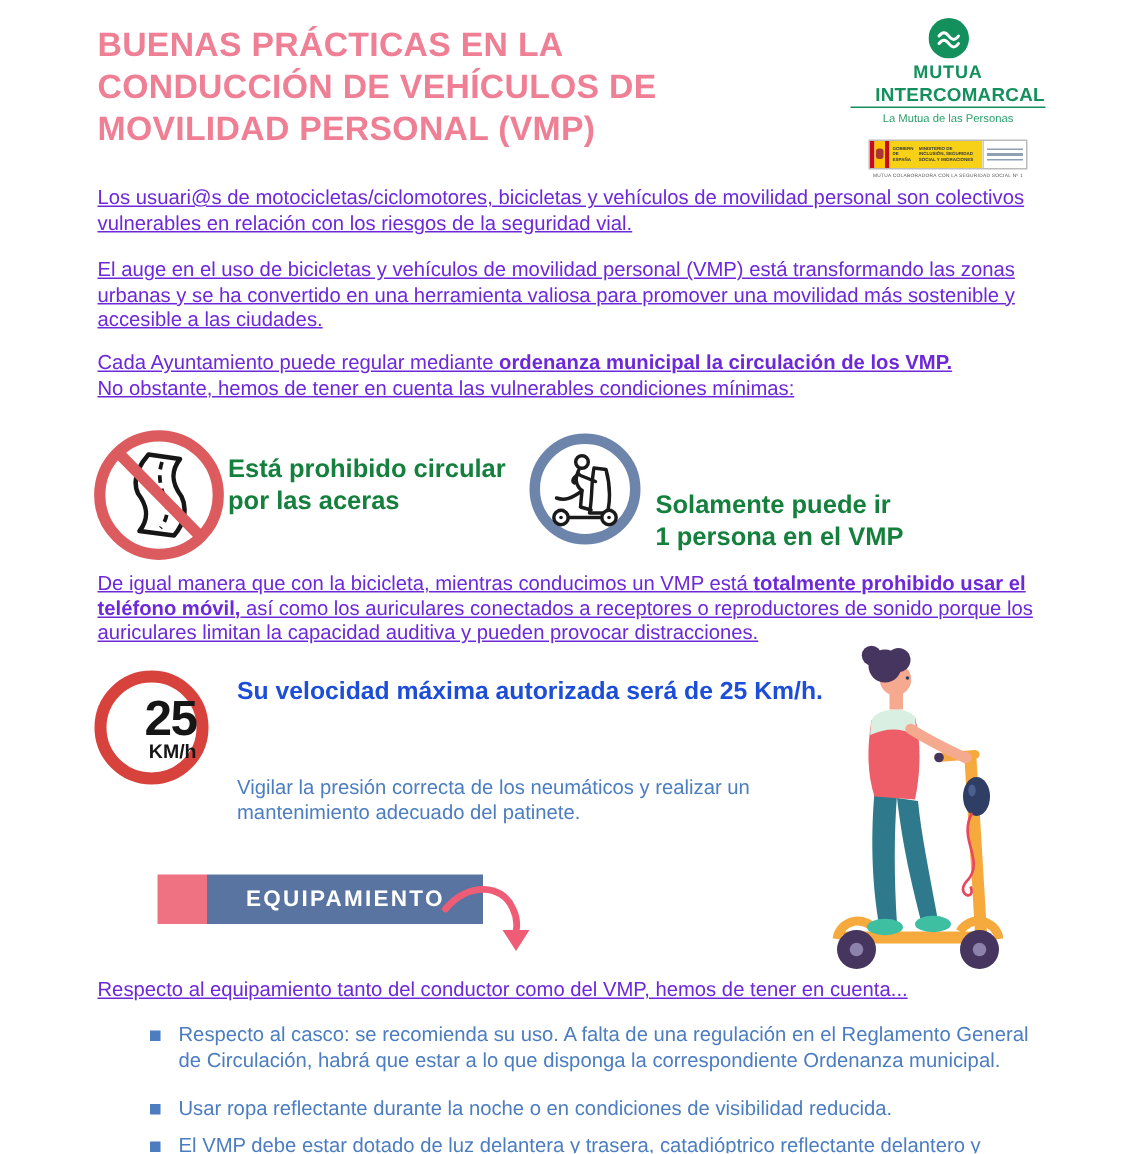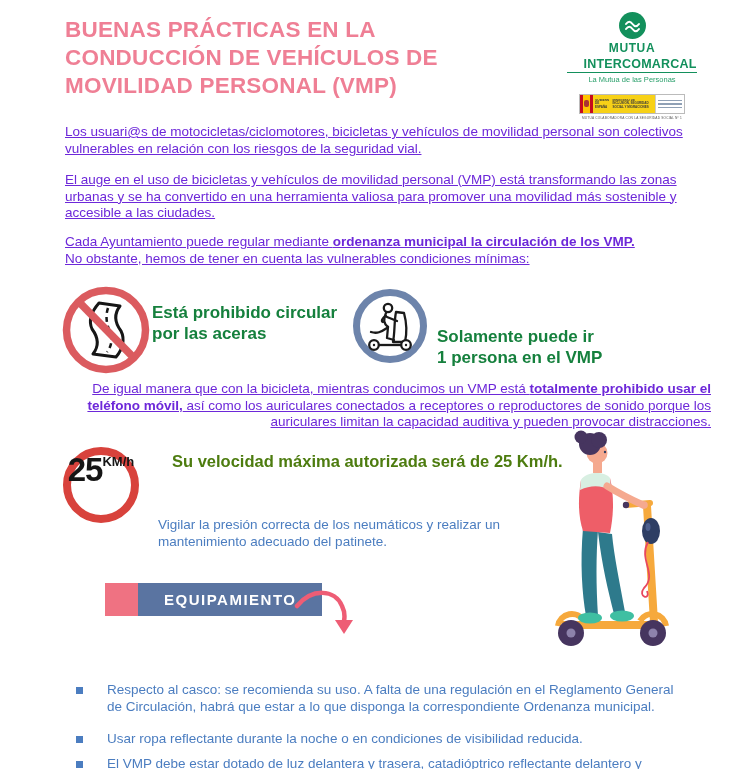--- a/index.html
+++ b/index.html
@@ -28,44 +28,44 @@
   .gov-txt{font-size:3px;line-height:3.4px;color:#3a3a3a;text-align:left;font-weight:bold;overflow:hidden;}
   .gov-white{width:24px;background:#fff;border-left:1px solid #ccc;display:flex;flex-direction:column;justify-content:center;gap:2px;padding:0 2px;}
   .gov-white i{display:block;height:1.5px;background:#8fa0b5;}
   .gov-caption{font-size:3.2px;color:#555;margin-top:2px;letter-spacing:.2px;}
   
   .para{color:#6d28d9;font-size:13.5px;line-height:16.5px;text-decoration:underline;}
   .para b{font-weight:bold;margin-top:25px;}
   .p1{left:65px;top:124px;width:640px;}
   .p2{left:65px;top:172px;width:640px;}
   .p3{left:65px;top:234px;width:640px;}
-  .p4{left:65px;top:381px;width:646px;text-align:right;}
+  .p4{left:65px;top:381px;width:646px;}
   
   .rule-label{color:#15803d;font-weight:bold;font-size:17px;line-height:21px;}
   .lbl-sidewalk{left:152px;top:302px;}
   .lbl-persons{left:437px;top:302px;margin-top:24px;}
   .svg-sidewalk{left:62px;top:286px;}
   .svg-persons{left:352px;top:288px;}
   
   .speed-sign{left:63px;top:447px;width:60px;height:60px;border:8px solid #d8423c;border-radius:50%;
-              background:#fff;display:flex;flex-direction:row;align-items:flex-start;justify-content:center;}
+              background:#fff;display:flex;flex-direction:column;align-items:flex-end;justify-content:center;}
   .speed-sign .v{font-size:33px;font-weight:bold;color:#161616;line-height:30px;letter-spacing:-1px;}
   .speed-sign .u{font-size:13px;font-weight:bold;color:#161616;line-height:13px;}
-  .speed-head{left:172px;top:452px;width:460px;color:#4d7c0f;font-weight:bold;font-size:16.5px;}
+  .speed-head{left:158px;top:452px;width:460px;color:#1d4ed8;font-weight:bold;font-size:16.5px;}
   .speed-note{left:158px;top:484px;width:365px;color:#4b7dc0;font-size:13.5px;line-height:16.5px;margin-top:33px;}
   .illus{left:550px;top:428px;}
   
   .badge{left:65px;top:583px;height:33px;display:flex;margin-left:40px;}
   .badge-accent{width:33px;background:#ef7282;}
   .badge-body{background:#5a74a1;display:flex;align-items:center;padding:0 26px;}
   .badge-body span{color:#fff;font-weight:bold;font-size:15px;letter-spacing:1.5px;}
   .arrow{left:294px;top:585px;}
   .p5{left:65px;top:652px;width:645px;}
   
-  .bullet{left:76px;display:flex;gap:24px;width:600px;}
+  .bullet{left:100px;display:flex;gap:12px;width:600px;}
   .bullet .sq{flex:0 0 7px;width:7px;height:7px;background:#4b7dc0;margin-top:5px;}
   .bullet .bt{color:#4b7dc0;font-size:13.5px;line-height:16.5px;width:578px;}
   .b1{top:682px;} .b2{top:731px;} .b3{top:756px;}
 </style>
 </head>
 <body>
 
 <div id="page">
 
   <div class="abs title">
@@ -195,20 +195,21 @@
     <div class="badge-accent"></div>
     <div class="badge-body">
       <span>EQUIPAMIENTO</span>
     </div>
   </div>
   <svg class="abs arrow" width="70" height="54" viewBox="0 0 70 54">
     <path d="M3,21 C18,3 41,4 48,21 C51,27 51,31 50,36" stroke="#ee5d75" stroke-width="4.5" fill="none" stroke-linecap="round"></path>
     <polygon points="41,35 59,35 50,49" fill="#ee5d75"></polygon>
   </svg>
 
+  <div class="abs para p5">Respecto al equipamiento tanto del conductor como del VMP, hemos de tener en cuenta...</div>
 
   <div class="abs bullet b1">
     <div class="sq"></div>
     <div class="bt">Respecto al casco: se recomienda su uso. A falta de una regulación en el Reglamento General de Circulación, habrá que estar a lo que disponga la correspondiente Ordenanza municipal.</div>
   </div>
   <div class="abs bullet b2">
     <div class="sq"></div>
     <div class="bt">Usar ropa reflectante durante la noche o en condiciones de visibilidad reducida.</div>
   </div>
   <div class="abs bullet b3">

